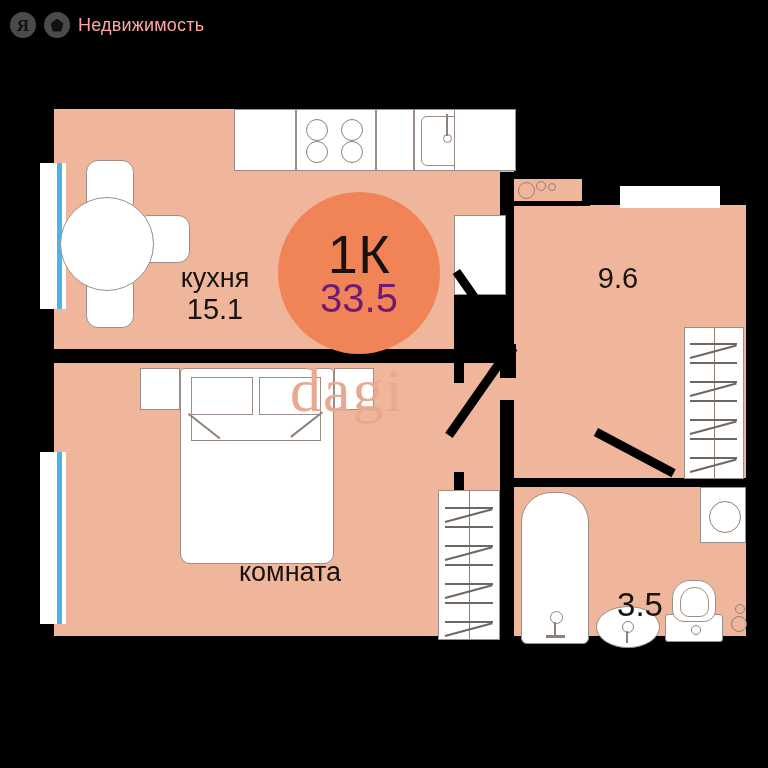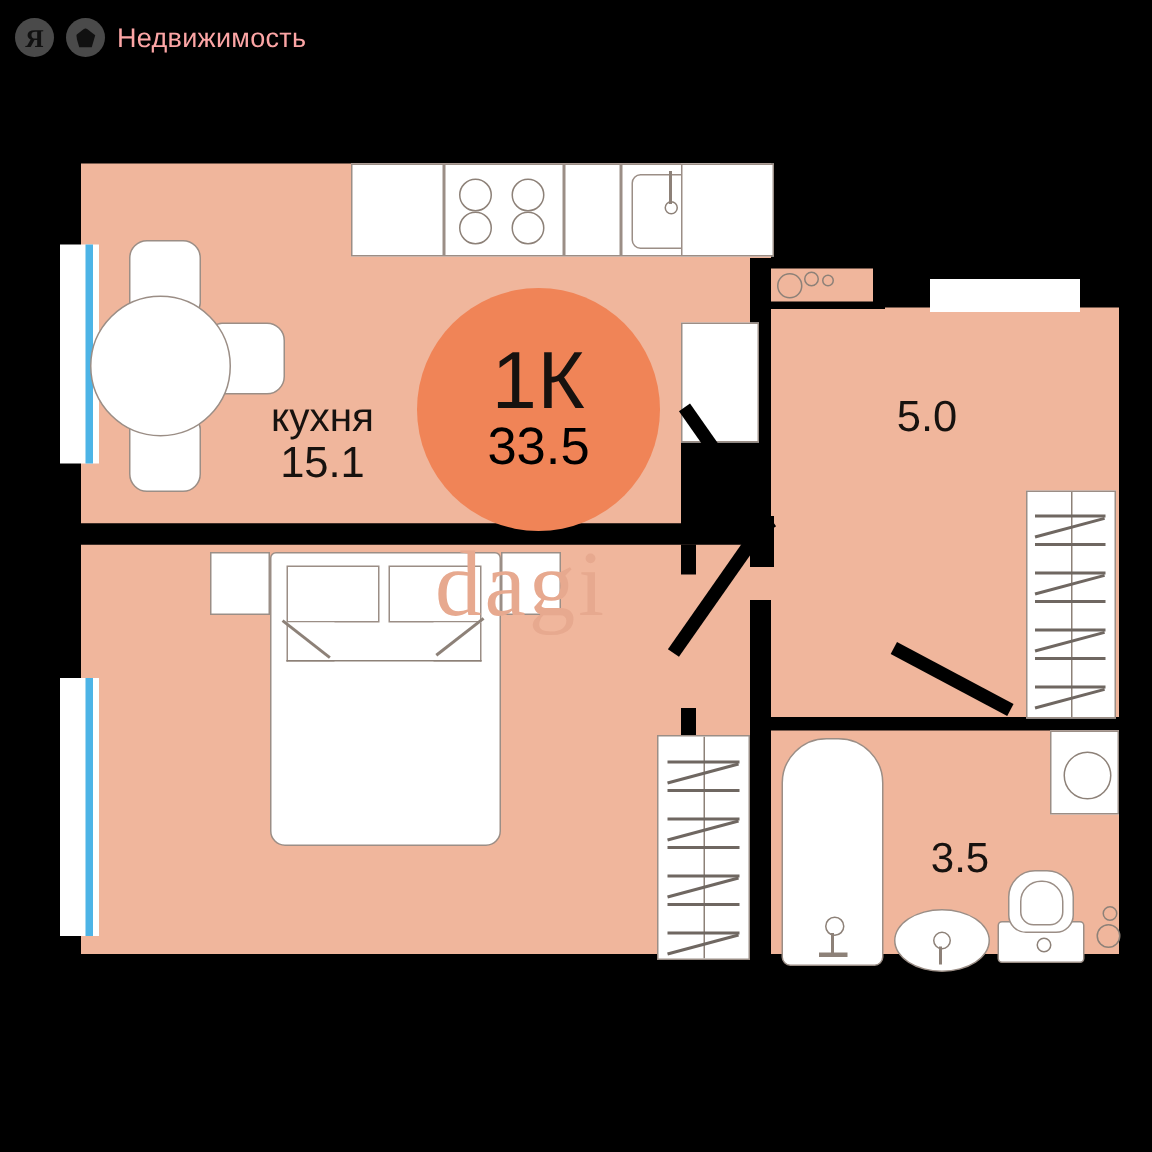--- a/index.html
+++ b/index.html
@@ -34,27 +34,27 @@
   
   .closet{position:absolute;background:#fff;border:1.4px solid #9b8e86;overflow:hidden;}
   .closet .rail{position:absolute;left:50%;top:0;bottom:0;width:1.2px;background:#8d8178;}
   .closet .tick{position:absolute;height:1.6px;background:#6f6761;}
   .closet .zig{position:absolute;height:1.8px;background:#6f6761;transform-origin:0 50%;}
 
   
   .lbl{position:absolute;color:#17120f;text-align:center;white-space:nowrap;}
   .lbl .nm{font-size:27px;line-height:30px;}
   .lbl .ar{font-size:29px;line-height:32px;}
-  .lbl.small .ar{font-size:28px;}
+  .lbl.small .ar{font-size:33px;margin-top:33px;}
 
   
   #badge{position:absolute;border-radius:50%;background:#f08457;display:flex;
          flex-direction:column;align-items:center;justify-content:center;}
   #badge .b1{font-size:54px;line-height:50px;color:#17120f;letter-spacing:.5px;}
-  #badge .b2{font-size:35px;line-height:38px;color:#000000;}
+  #badge .b2{font-size:40px;line-height:38px;color:#701a75;}
 
   
   #wm{position:absolute;left:290px;top:355px;font-size:62px;color:#e7a98f;
       font-family:"Liberation Serif",serif;letter-spacing:2px;z-index:5;}
 
   .circ{position:absolute;border-radius:50%;border:1.4px solid #9b8e86;background:#fff;}
   .circ.fill{background:#fff;}
   .ring{position:absolute;border-radius:50%;border:1.6px solid #8d8178;}
   .ln{position:absolute;background:#8d8178;}
 </style>
@@ -205,24 +205,25 @@
     <div class="pc wall" style="left:500px;top:344px;width:16px;height:34px;"></div>
 
     <div id="wm">dagi</div>
 
     <div class="lbl" style="left:140px;top:263px;width:150px;">
       <div class="nm">кухня</div>
       <div class="ar">15.1</div>
     </div>
 
     <div class="lbl" style="left:528px;top:262px;width:180px;">
-      <div class="ar">5.0</div>
+      <div class="ar">9.6</div>
     </div>
 
     <div class="lbl" style="left:195px;top:557px;width:190px;">
+      <div class="nm">комната</div>
     </div>
 
     <div class="lbl small" style="left:595px;top:556px;width:90px;">
       <div class="ar">3.5</div>
     </div>
 
     <div id="badge" style="left:278px;top:192px;width:162px;height:162px;">
       <div class="b1">1К</div>
       <div class="b2">33.5</div>
     </div>

